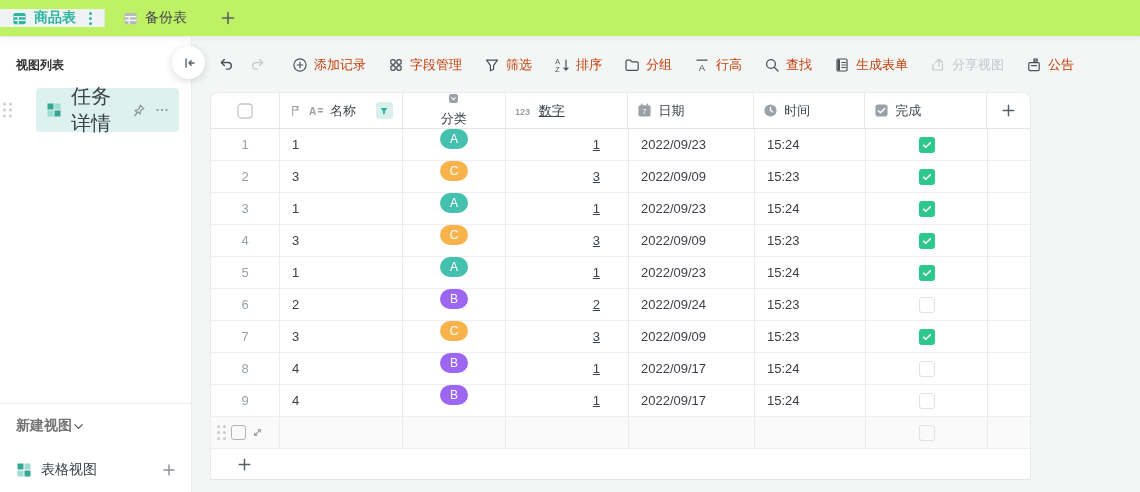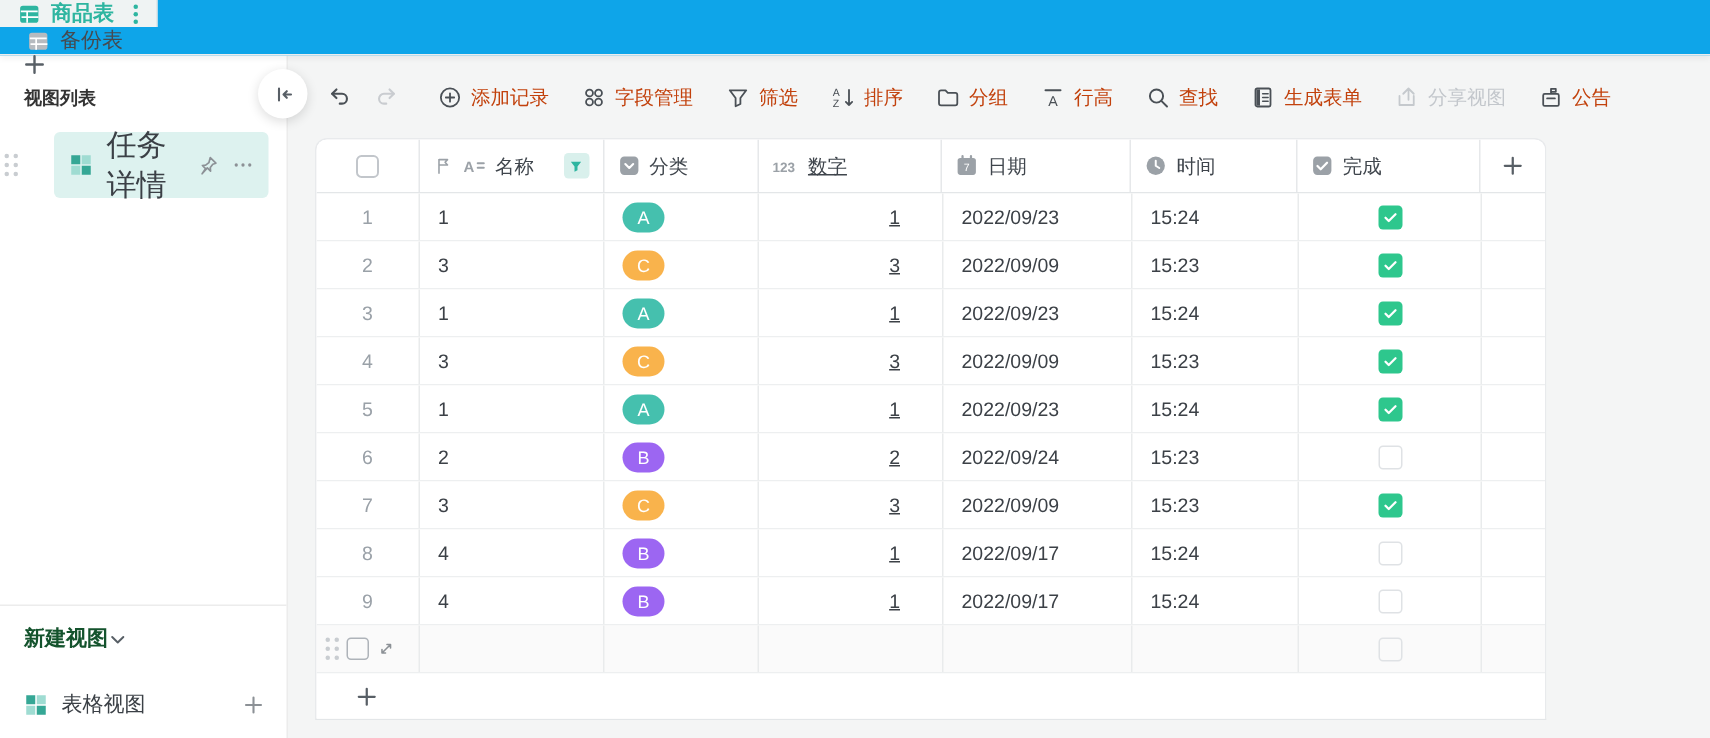--- a/index.html
+++ b/index.html
@@ -1,21 +1,21 @@
 <!DOCTYPE html>
 <html><head>
 <meta charset="utf-8">
 <style>
   * { box-sizing: border-box; margin: 0; padding: 0; }
   html,body { width:1140px; height:492px; overflow:hidden;
     font-family:"Liberation Sans", sans-serif; background:#fff; }
 
   
-  .tabbar { height:37px; display:flex; align-items:flex-start; background:#0ea5e9;
-    border-bottom:1px solid #ededed; box-shadow:0 2px 4px rgba(0,0,0,.05); position:relative; z-index:5;flex-direction:column; }
+  .tabbar { height:37px; display:flex; align-items:center; background:#bef264;
+    border-bottom:1px solid #ededed; box-shadow:0 2px 4px rgba(0,0,0,.05); position:relative; z-index:5; }
   .tab { display:flex; align-items:center; gap:7px; padding:0 12px; font-size:14px; cursor:pointer; }
   .tab.active { background:#eff3f3; color:#2eb5a0; border-right:1px solid #e4e7e7; font-weight:bold; }
   .tab.inactive { color:#454a50; padding:0 18px; }
   .tab-dots { display:flex; flex-direction:column; gap:2px; margin-left:6px; }
   .tab-dots i { width:3px; height:3px; border-radius:50%; background:#2eb5a0; }
   .tab-add { width:46px; display:flex; align-items:center; justify-content:center; cursor:pointer; }
 
   
   .content { display:flex; height:455px; }
 
@@ -26,21 +26,21 @@
   .view-row { position:relative; }
   .drag-dots { position:absolute; left:3px; top:50%; transform:translateY(-50%);
     display:grid; grid-template-columns:3px 3px; gap:3px; }
   .drag-dots i { width:3px; height:3px; border-radius:50%; background:#c9cdd1; }
   .view-item { margin:2px 12px 2px 36px; height:44px; background:#ddf2ef; border-radius:4px;
     display:flex; align-items:center; gap:9px; padding:0 10px; cursor:pointer; }
   .view-item .label { font-size:20px; color:#3b4046; flex:1; }
   .sb-spacer { flex:1; }
   .sb-bottom { border-top:1px solid #ececec; }
   .newview-row { display:flex; align-items:center; justify-content:flex-start;
-    padding:0 16px; height:44px; font-size:14px; font-weight:bold; color:#14532d; cursor:pointer; }
+    padding:0 16px; height:44px; font-size:14px; font-weight:bold; color:#737373; cursor:pointer; }
   .tpl-row { display:flex; align-items:center; gap:9px; padding:0 16px; height:44px;
     font-size:14px; color:#3b4046; cursor:pointer; }
   .tpl-row .plus { margin-left:auto; }
 
   
   .main { flex:1; background:#f4f5f5; position:relative; }
   .collapse-btn { position:absolute; left:-20px; top:9px; width:33px; height:33px; border-radius:50%;
     background:#fff; box-shadow:0 2px 8px rgba(0,0,0,.14); display:flex; align-items:center;
     justify-content:center; cursor:pointer; z-index:6; }
   .toolbar { height:55px; display:flex; align-items:center; padding-left:26px; gap:22px; }
@@ -53,21 +53,21 @@
   
   .panel { margin-left:18px; width:821px; height:388px; background:#fff;
     border:1px solid #e8eaec; border-bottom:1px solid #e3e6e8; border-radius:8px 8px 0 0; overflow:hidden; }
   .t-header { display:flex; height:36px; border-bottom:1px solid #e3e6e8; background:#fff; }
   .h-cell { display:flex; align-items:center; gap:6px; padding:0 9px; font-size:13px; color:#3f454c;
     border-right:1px solid #e6e8ea; cursor:pointer; }
   .h-cell.last { border-right:none; justify-content:center; }
   .t-row { display:flex; height:32px; border-bottom:1px solid #edeff0; background:#fff; }
   .cell { display:flex; align-items:center; padding:0 12px; font-size:13px; color:#3c4147;
     border-right:1px solid #e9ebec; cursor:default; }
-  .c0 { width:69px; } .c1 { width:123px; } .c2 { width:103px; } .c3 { width:123px;text-decoration:underline; }
+  .c0 { width:69px; } .c1 { width:123px; } .c2 { width:103px;flex-direction:column; } .c3 { width:123px;text-decoration:underline; }
   .c4 { width:126px; } .c5 { width:111px; } .c6 { width:122px; } .c7 { width:43px; }
   .rownum { justify-content:center; color:#9aa1a8; }
   .num { justify-content:flex-end; padding-right:28px; }
   .center { justify-content:center; }
   .badge { min-width:28px; height:20px; border-radius:10px; color:#fff; font-size:12px;
     display:inline-flex; align-items:center; justify-content:center; padding:0 9px; }
   .cb { width:16px; height:16px; border-radius:3px; display:inline-flex; align-items:center; justify-content:center; }
   .cb.off { border:1px solid #dfe2e5; background:#fff; }
   .filter-chip { margin-left:auto; width:17px; height:17px; border-radius:3px; background:#d9f0ec;
     display:flex; align-items:center; justify-content:center; }

